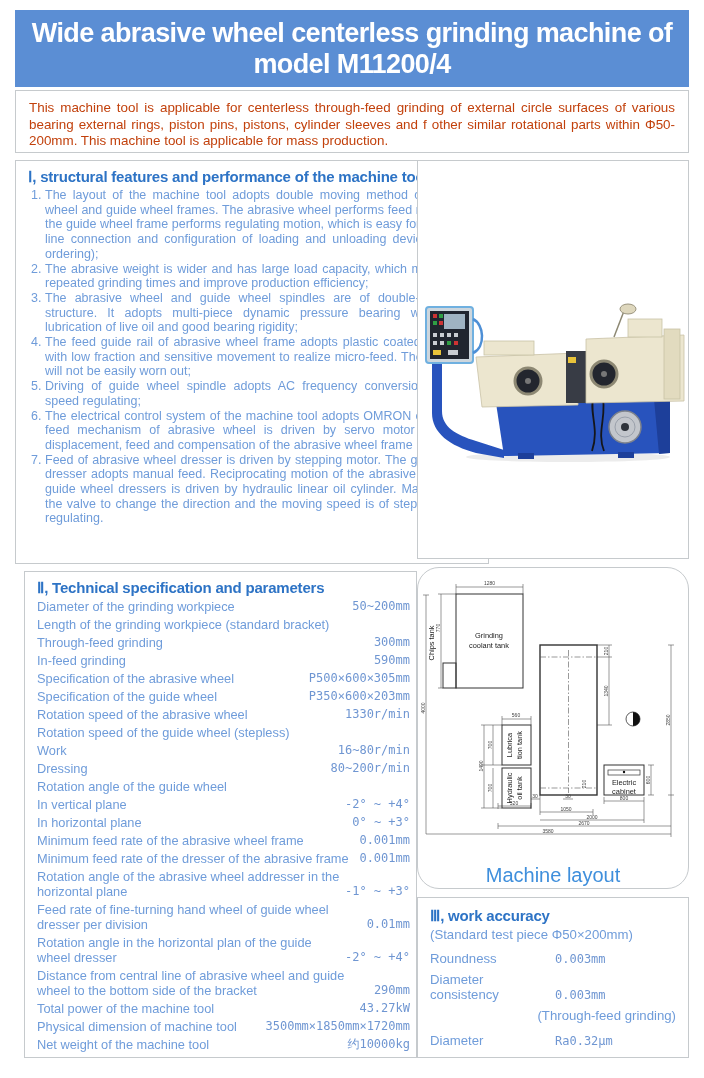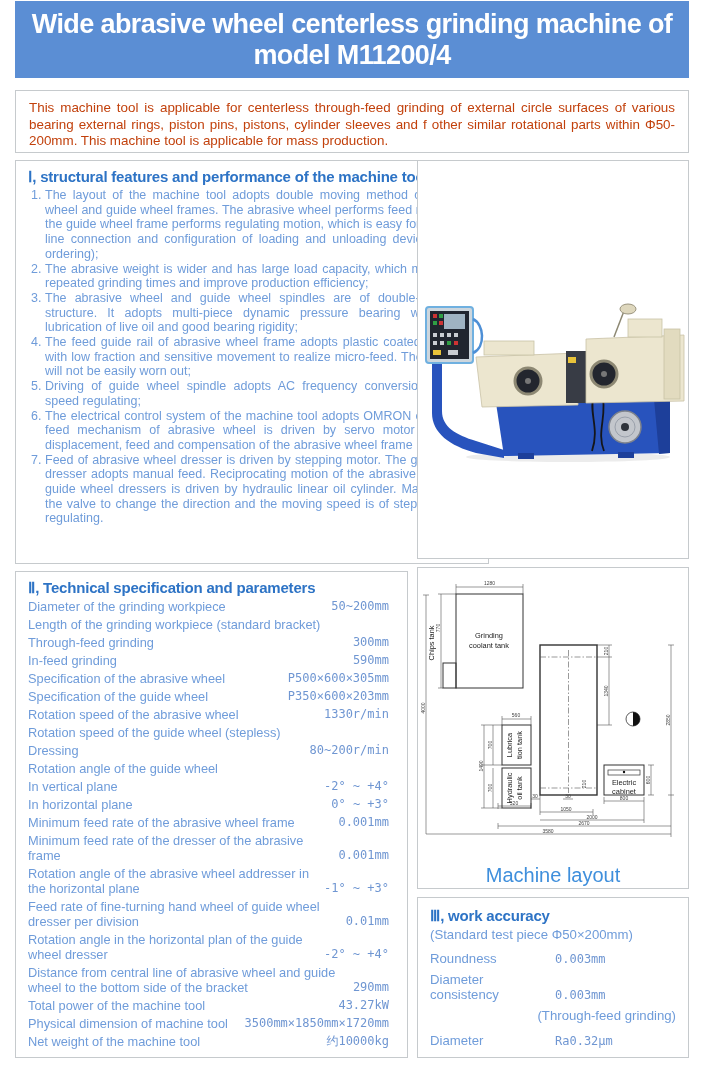--- a/index.html
+++ b/index.html
@@ -1,46 +1,46 @@
 <!DOCTYPE html>
 <html><head>
 <meta charset="utf-8">
 <style>
   html,body{margin:0;padding:0;background:#ffffff;}
   .page{position:relative;width:704px;height:1078px;background:#fff;
         font-family:"Liberation Sans",sans-serif;overflow:hidden;}
   .box{position:absolute;background:#fff;border:1px solid #c6cacd;box-sizing:border-box;overflow:hidden;}
 
   
-  .header{position:absolute;left:15px;top:1px;width:674px;height:77px;background:#5b8ed4;
+  .header{position:absolute;left:15px;top:10px;width:674px;height:77px;background:#5b8ed4;
           display:flex;align-items:center;justify-content:center;box-sizing:border-box;}
   .header h1{margin:0;color:#ffffff;font-size:27px;font-weight:bold;letter-spacing:-0.6px;text-align:center;}
 
   
   .intro{left:15px;top:90px;width:674px;height:63px;}
   .intro p{margin:0;padding:9px 13px 0 13px;color:#c2410c;font-size:13.4px;line-height:16.6px;text-align:justify;}
 
   
   .sec1{left:15px;top:160px;width:474px;height:404px;padding:7px 10px 0 12px;}
   .sec-heading{margin:0 0 2px 0;color:#2d73c5;font-size:15px;font-weight:bold;letter-spacing:-0.2px;}
   .sec1 ol{margin:0;padding:0 0 0 17px;}
   .sec1 li{color:#6f9cda;font-size:12.5px;line-height:14.7px;text-align:justify;}
 
   
   .photoBox{left:417px;top:160px;width:272px;height:399px;}
 
   
-  .sec2{left:15px;top:571px;width:393px;height:487px;padding:7px 18px 0 12px;}
+  .sec2{left:24px;top:571px;width:393px;height:487px;padding:7px 6px 0 12px;}
   .spec-row{display:flex;align-items:flex-end;margin:0 0 3px 0;}
   .spec-label{color:#6f9cda;font-size:12.8px;line-height:15px;}
   .spec-value{margin-left:auto;padding-left:5px;flex-shrink:0;white-space:nowrap;text-align:right;
               font-family:"DejaVu Sans Mono",monospace;font-size:12px;color:#6f96d2;line-height:15px;}
 
   
-  .layoutBox{left:417px;top:567px;width:272px;height:322px;}
+  .layoutBox{left:417px;top:567px;width:272px;height:322px;border-radius:22px;}
   .layout-caption{text-align:center;color:#3f8fdc;font-size:20px;margin-top:0px;}
 
   
   .sec3{left:417px;top:897px;width:272px;height:161px;padding:9px 12px 0 12px;}
   .sec3 .subtitle{color:#6f9cda;font-size:13.2px;margin:1px 0 9px 0;}
   .acc-row{display:flex;align-items:flex-end;margin-bottom:6px;}
   .acc-label{color:#6f9cda;font-size:13.2px;width:125px;flex-shrink:0;}
   .acc-value{font-family:"DejaVu Sans Mono",monospace;font-size:12px;color:#6f96d2;}
   .acc-note{text-align:right;color:#6f9cda;font-size:13.2px;margin:2px 0 10px 0;}
 
@@ -159,20 +159,24 @@
         <span class="spec-label">Specification of the guide wheel</span>
         <span class="spec-value">P350×600×203mm</span>
       </div>
     <div class="spec-row">
         <span class="spec-label">Rotation speed of the abrasive wheel</span>
         <span class="spec-value">1330r/min</span>
       </div>
     <div class="spec-row">
         <span class="spec-label">Rotation speed of the guide wheel (stepless)</span>
         <span class="spec-value"></span>
+      </div>
+    <div class="spec-row">
+        <span class="spec-label">Work</span>
+        <span class="spec-value">16~80r/min</span>
       </div>
     <div class="spec-row">
         <span class="spec-label">Dressing</span>
         <span class="spec-value">80~200r/min</span>
       </div>
     <div class="spec-row">
         <span class="spec-label">Rotation angle of the guide wheel</span>
         <span class="spec-value"></span>
       </div>
     <div class="spec-row">

